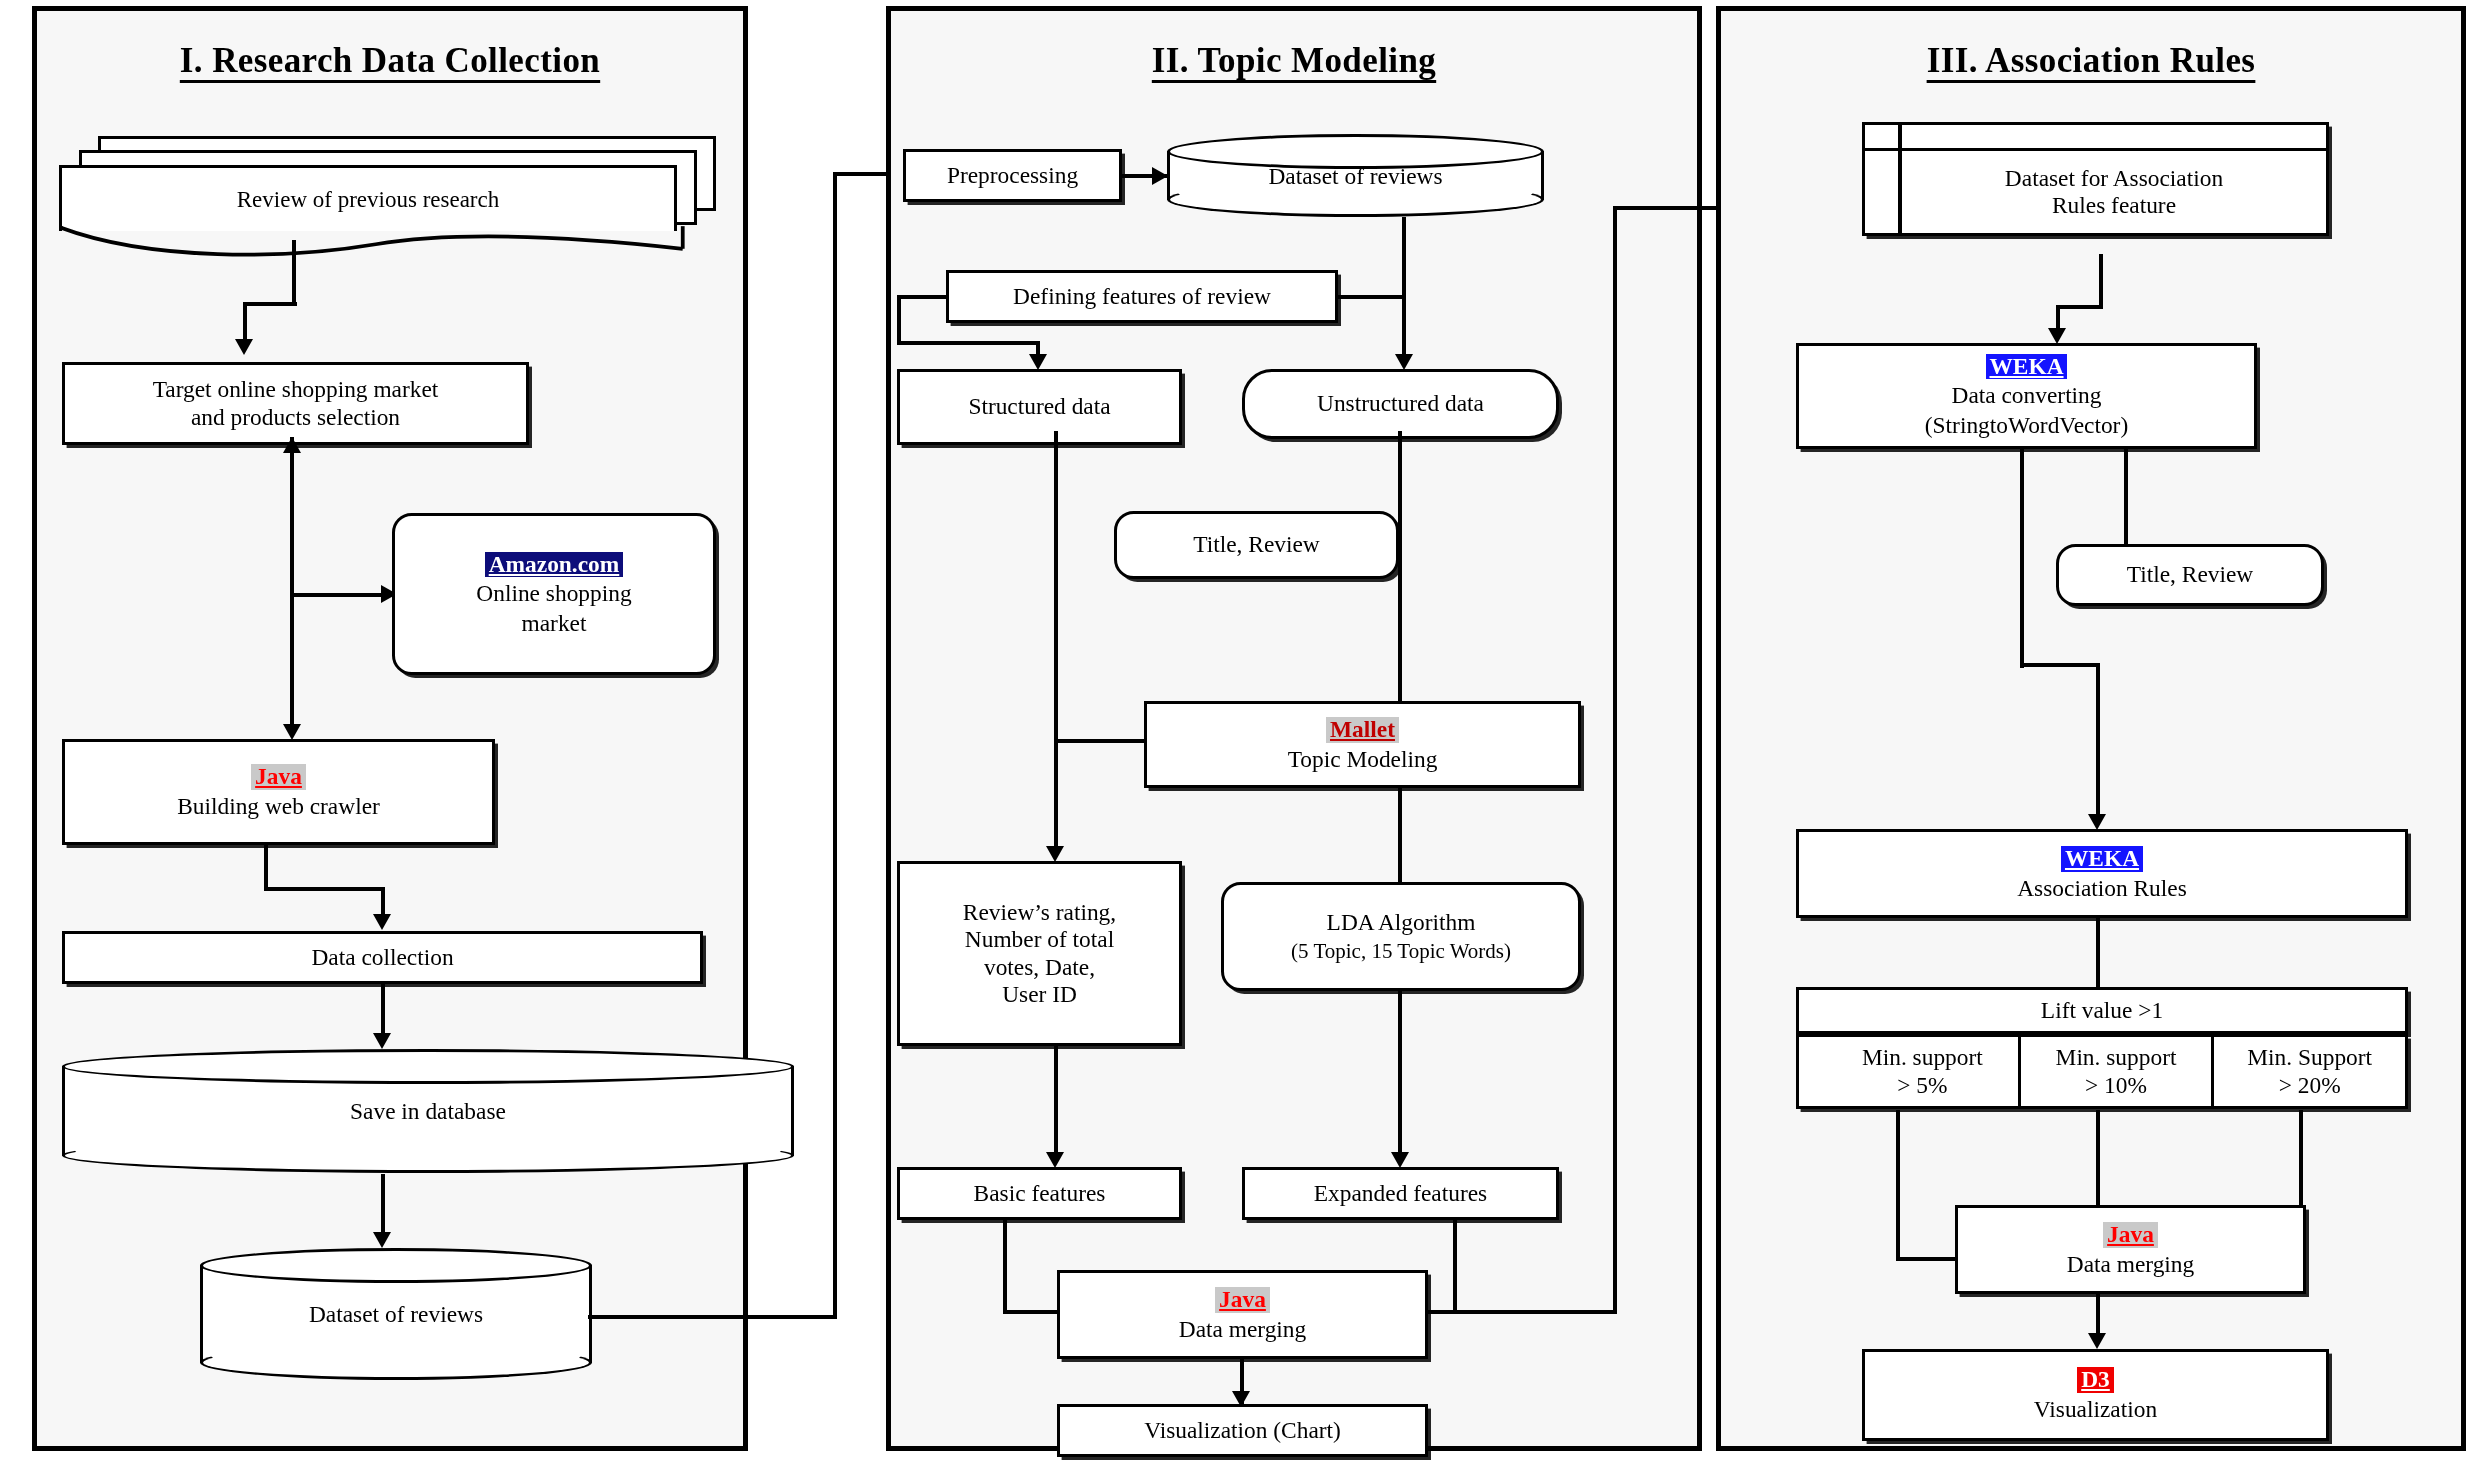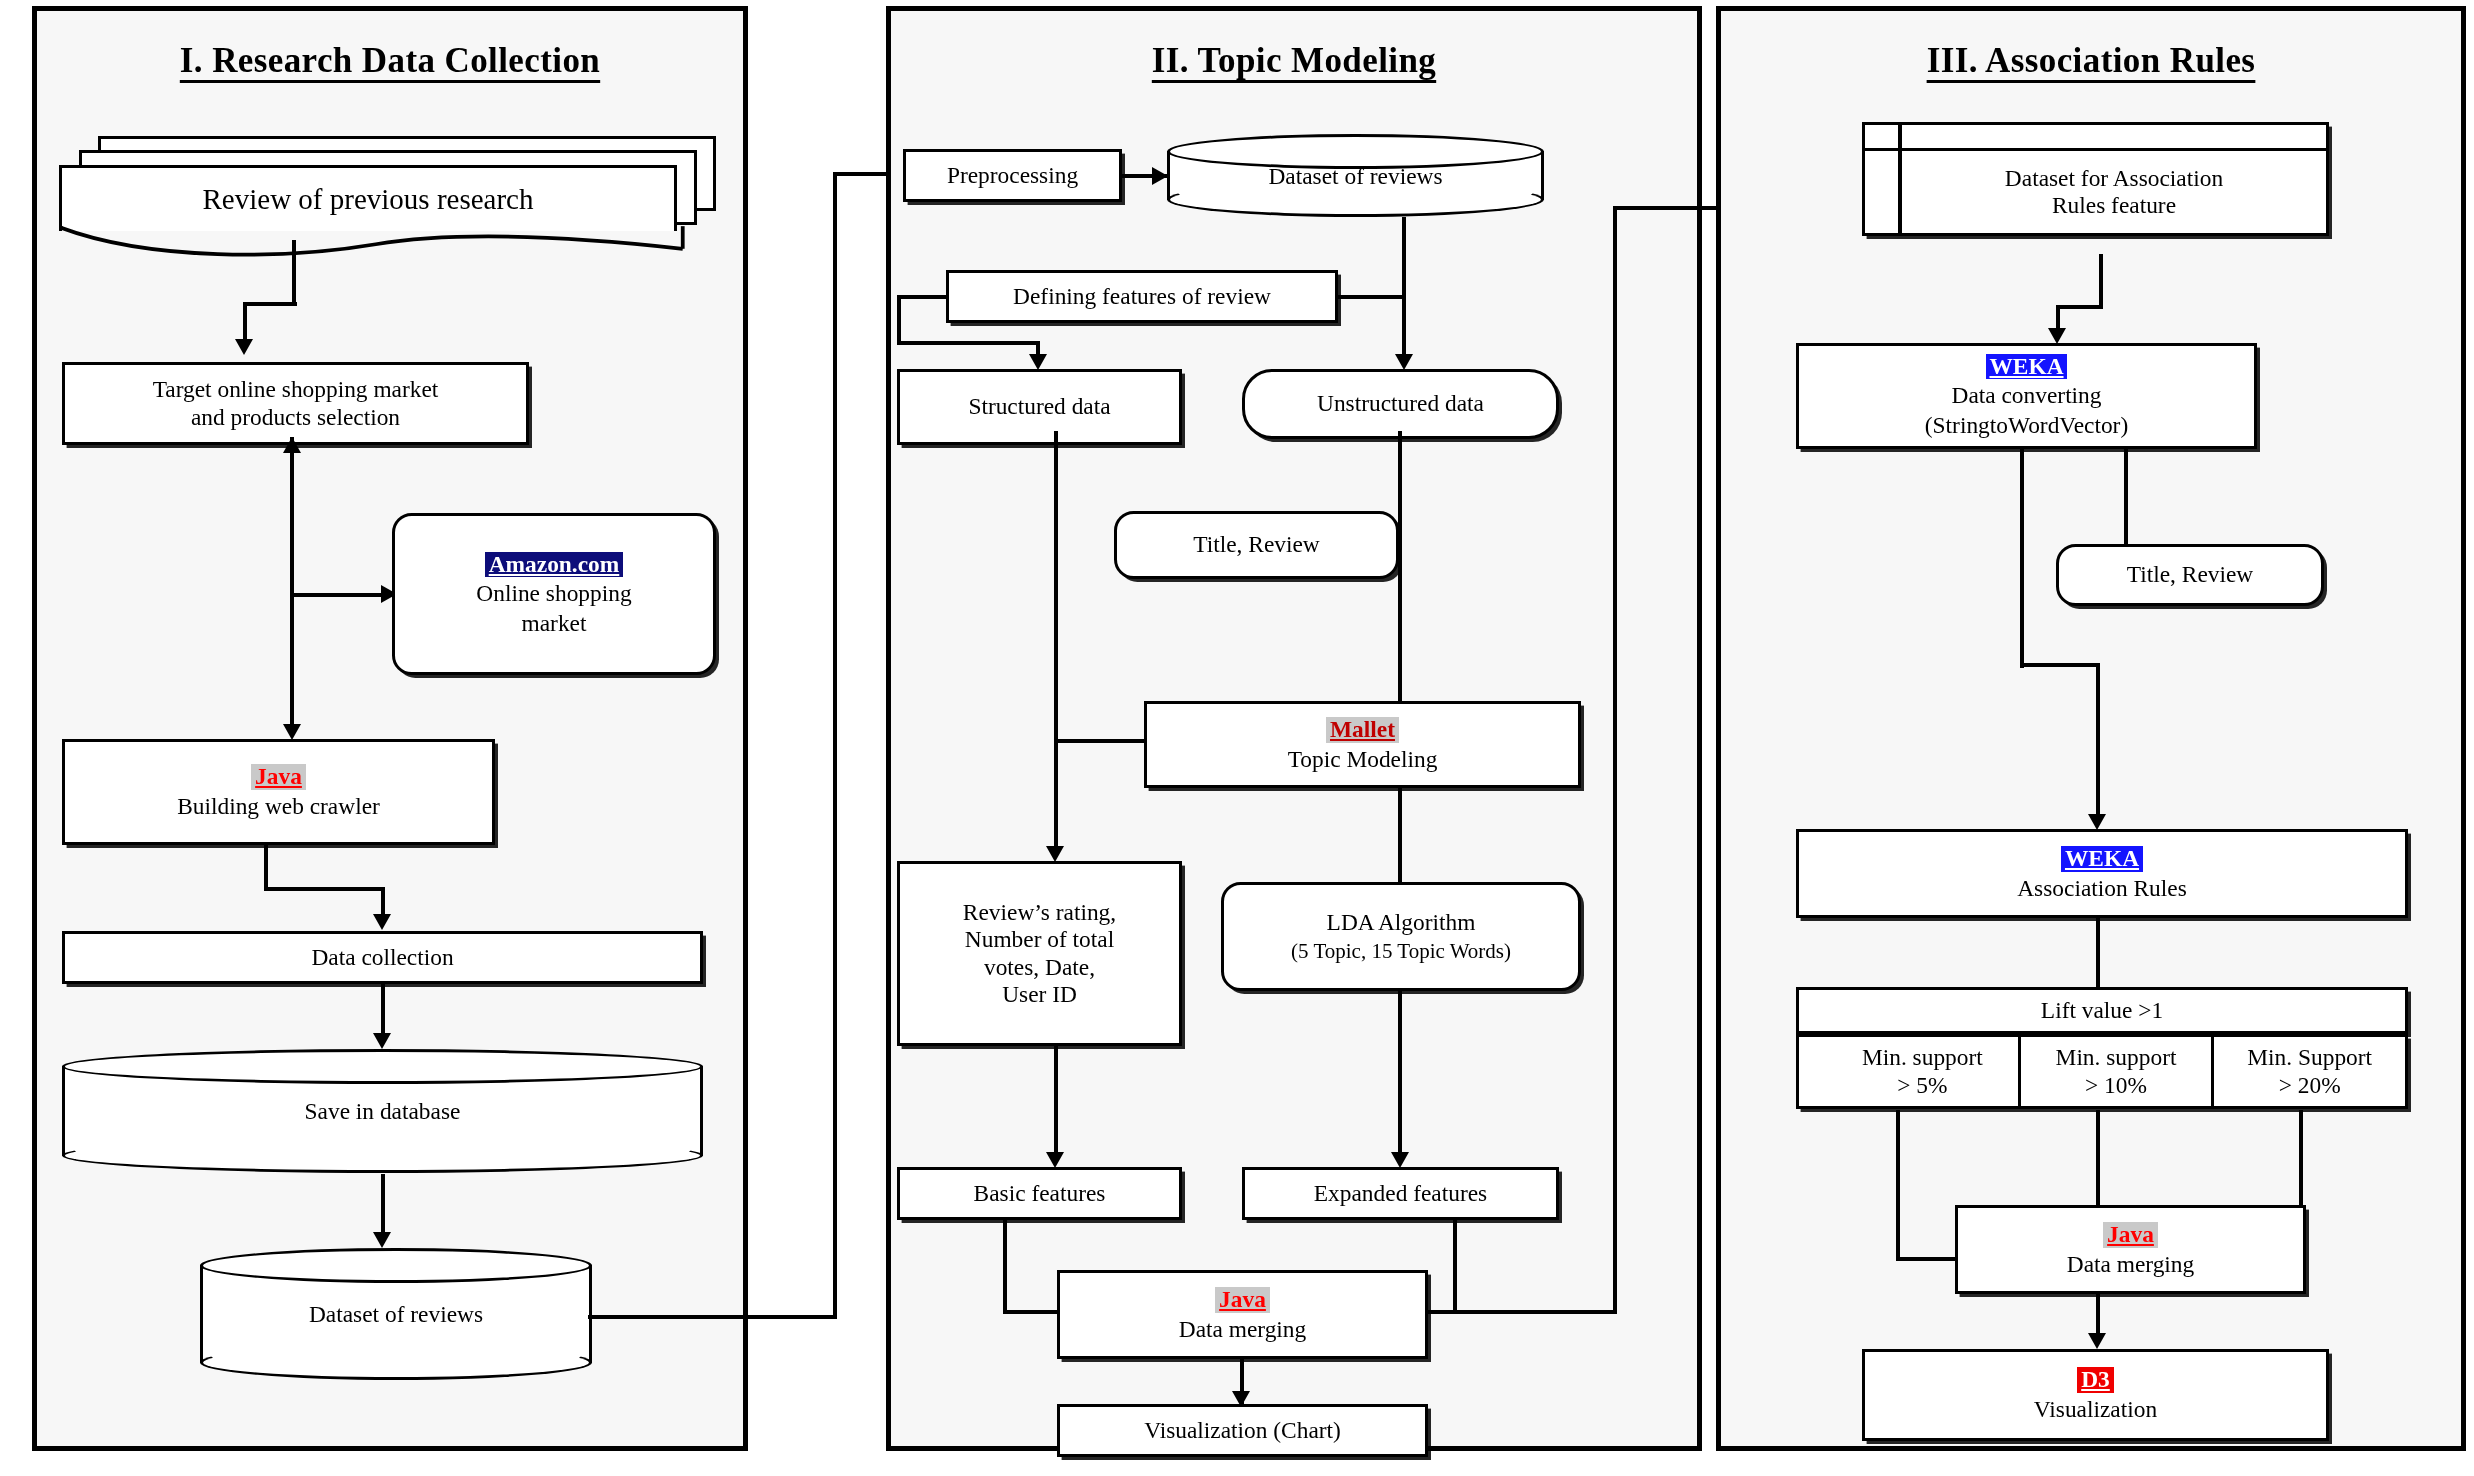--- a/index.html
+++ b/index.html
@@ -60,21 +60,21 @@
   }
 
   
   .docstack{position:absolute;}
   .docstack .sheet{
     position:absolute;background:#fff;border:3.8px solid #000;box-sizing:border-box;
   }
   .docstack .front{
     position:absolute;left:0;background:#fff;border:3.8px solid #000;
     box-sizing:border-box;display:flex;align-items:center;justify-content:center;
-    font-size:29px;
+    font-size:23px;
   }
   .docstack .wave{position:absolute;left:0;}
 
   
   .tbl{position:absolute;background:#fff;border:3.8px solid #000;box-sizing:border-box;
        box-shadow:3.8px 3.8px 0 -0.8px rgba(0,0,0,.85);}
   .tbl .hrow{position:absolute;left:0;right:0;top:0;height:26px;border-bottom:3.8px solid #000;box-sizing:border-box;}
   .tbl .vcol{position:absolute;left:33px;top:0;bottom:0;width:3.8px;background:#000;}
   .tbl .cell{position:absolute;left:37px;right:0;top:26px;bottom:0;
              display:flex;align-items:center;justify-content:center;text-align:center;
@@ -157,21 +157,21 @@
   <div class="ln lnv" style="left:381px;top:887px;height:32px;"></div>
   <div class="arrow down" style="left:373px;top:914px;"></div>
 
   <div class="node" style="left:62px;top:931px;width:641px;height:53px;">
     <div class="inner"><span>Data collection</span></div>
   </div>
 
   <div class="ln lnv" style="left:381px;top:984px;height:59px;"></div>
   <div class="arrow down" style="left:373px;top:1033px;"></div>
 
-  <div class="cyl" style="left:62px;top:1049px;width:641px;height:124px;padding-left:6px;">
+  <div class="cyl" style="left:62px;top:1049px;width:732px;height:124px;padding-left:6px;">
     <div class="body"></div>
     <div class="cap bot"></div>
     <div class="cap top"></div>
     <div class="label">Save in database</div>
   </div>
 
   <div class="ln lnv" style="left:381px;top:1174px;height:69px;"></div>
   <div class="arrow down" style="left:373px;top:1232px;"></div>
 
   <div class="cyl" style="left:200px;top:1248px;width:392px;height:132px;">

